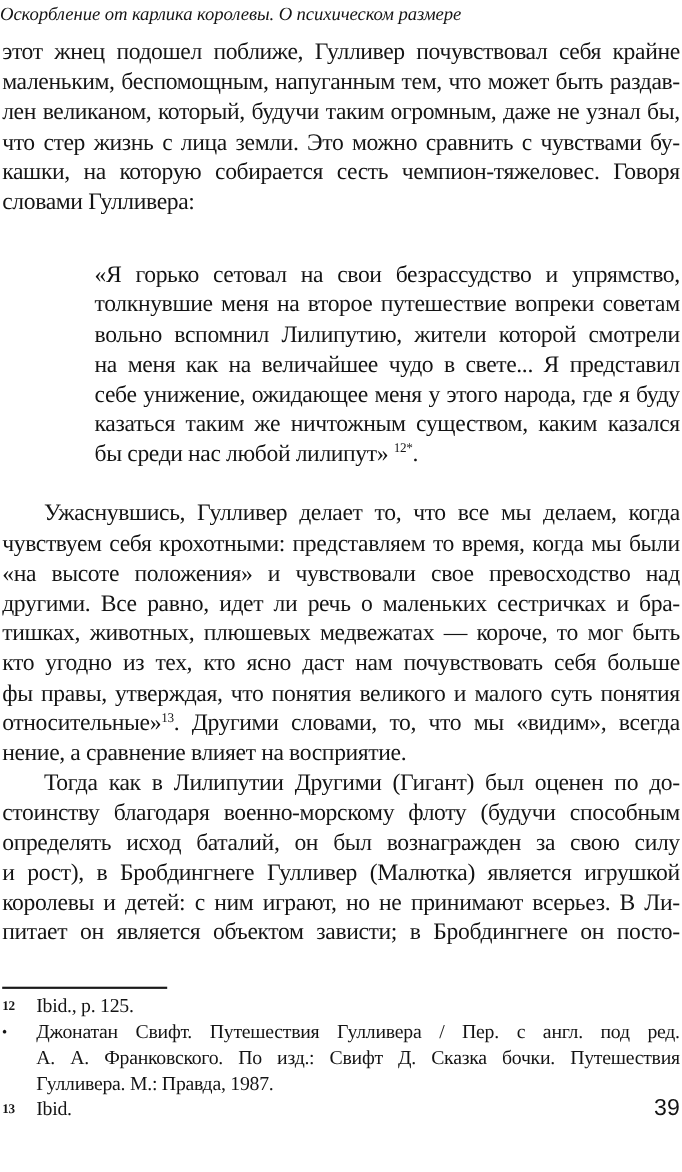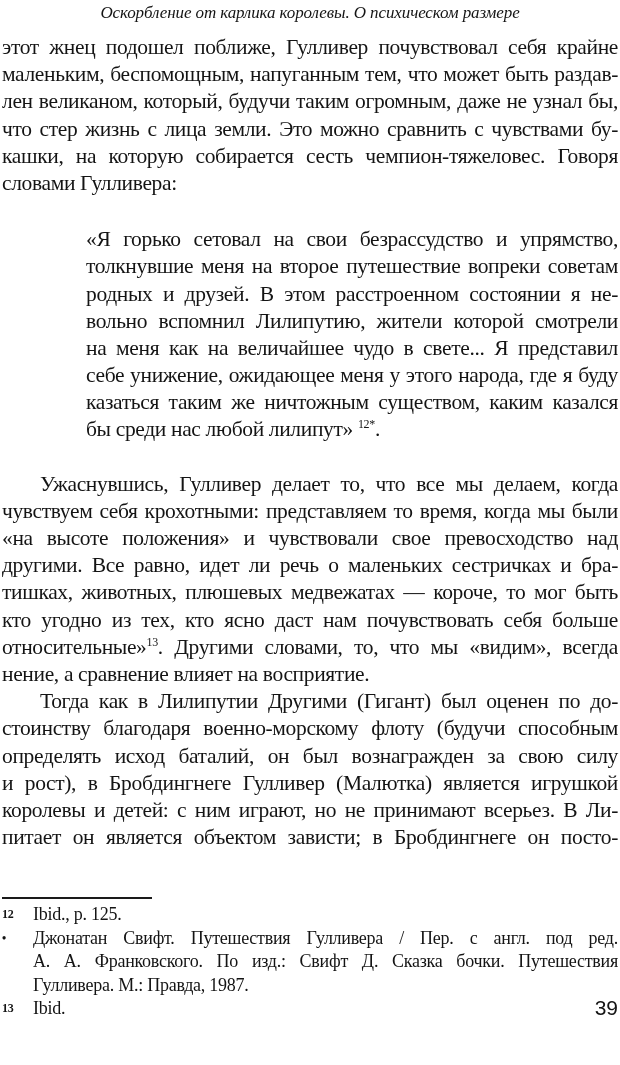--- a/index.html
+++ b/index.html
@@ -20,21 +20,21 @@
       left: 0;
       top: 0;
       width: 620px;
       height: 1065px;
     }
     .running-head {
       position: absolute;
       top: 2px;
       left: 0;
       width: 620px;
-      text-align: center;
+      text-align: left;
       font-style: italic;
       font-size: 17px;
       line-height: 22px;
       letter-spacing: -0.1px;
     }
     .body-text {
       position: absolute;
       left: 2px;
       top: 34px;
       width: 616px;
@@ -47,21 +47,21 @@
       white-space: nowrap;
       text-align: justify;
       text-align-last: justify;
       height: 27.2px;
     }
     .line.last {
       text-align-last: left;
     }
     .quote {
       margin-left: 84px;
-      margin-top: 29px;
+      margin-top: 39px;
       margin-bottom: 27px;
     }
     .indent {
       padding-left: 38px;
     }
     sup {
       font-size: 12px;
       line-height: 0;
       vertical-align: 8px;
     }
@@ -125,35 +125,35 @@
       <span class="line">маленьким, беспомощным, напуганным тем, что может быть раздав-</span>
       <span class="line">лен великаном, который, будучи таким огромным, даже не узнал бы,</span>
       <span class="line">что стер жизнь с лица земли. Это можно сравнить с чувствами бу-</span>
       <span class="line">кашки, на которую собирается сесть чемпион-тяжеловес. Говоря</span>
       <span class="line last">словами Гулливера:</span>
     </div>
 
     <div class="quote">
       <span class="line">«Я горько сетовал на свои безрассудство и упрямство,</span>
       <span class="line">толкнувшие меня на второе путешествие вопреки советам</span>
-      <span class="line">родных и друзей. В этом расстроенном состоянии я не-</span>
       <span class="line">вольно вспомнил Лилипутию, жители которой смотрели</span>
       <span class="line">на меня как на величайшее чудо в свете... Я представил</span>
       <span class="line">себе унижение, ожидающее меня у этого народа, где я буду</span>
       <span class="line">казаться таким же ничтожным существом, каким казался</span>
       <span class="line last"><span>бы среди нас любой лилипут»</span> <sup>12</sup><sup>*</sup><span>.</span></span>
     </div>
 
     <div>
       <span class="line indent">Ужаснувшись, Гулливер делает то, что все мы делаем, когда</span>
       <span class="line">чувствуем себя крохотными: представляем то время, когда мы были</span>
       <span class="line">«на высоте положения» и чувствовали свое превосходство над</span>
       <span class="line">другими. Все равно, идет ли речь о маленьких сестричках и бра-</span>
       <span class="line">тишках, животных, плюшевых медвежатах — короче, то мог быть</span>
       <span class="line">кто угодно из тех, кто ясно даст нам почувствовать себя больше</span>
+      <span class="line">фы правы, утверждая, что понятия великого и малого суть понятия</span>
       <span class="line"><span>относительные»</span><sup>13</sup><span>. Другими словами, то, что мы «видим», всегда</span></span>
       <span class="line last">нение, а сравнение влияет на восприятие.</span>
     </div>
 
     <div>
       <span class="line indent">Тогда как в Лилипутии Другими (Гигант) был оценен по до-</span>
       <span class="line">стоинству благодаря военно-морскому флоту (будучи способным</span>
       <span class="line">определять исход баталий, он был вознагражден за свою силу</span>
       <span class="line">и рост), в Бробдингнеге Гулливер (Малютка) является игрушкой</span>
       <span class="line">королевы и детей: с ним играют, но не принимают всерьез. В Ли-</span>

